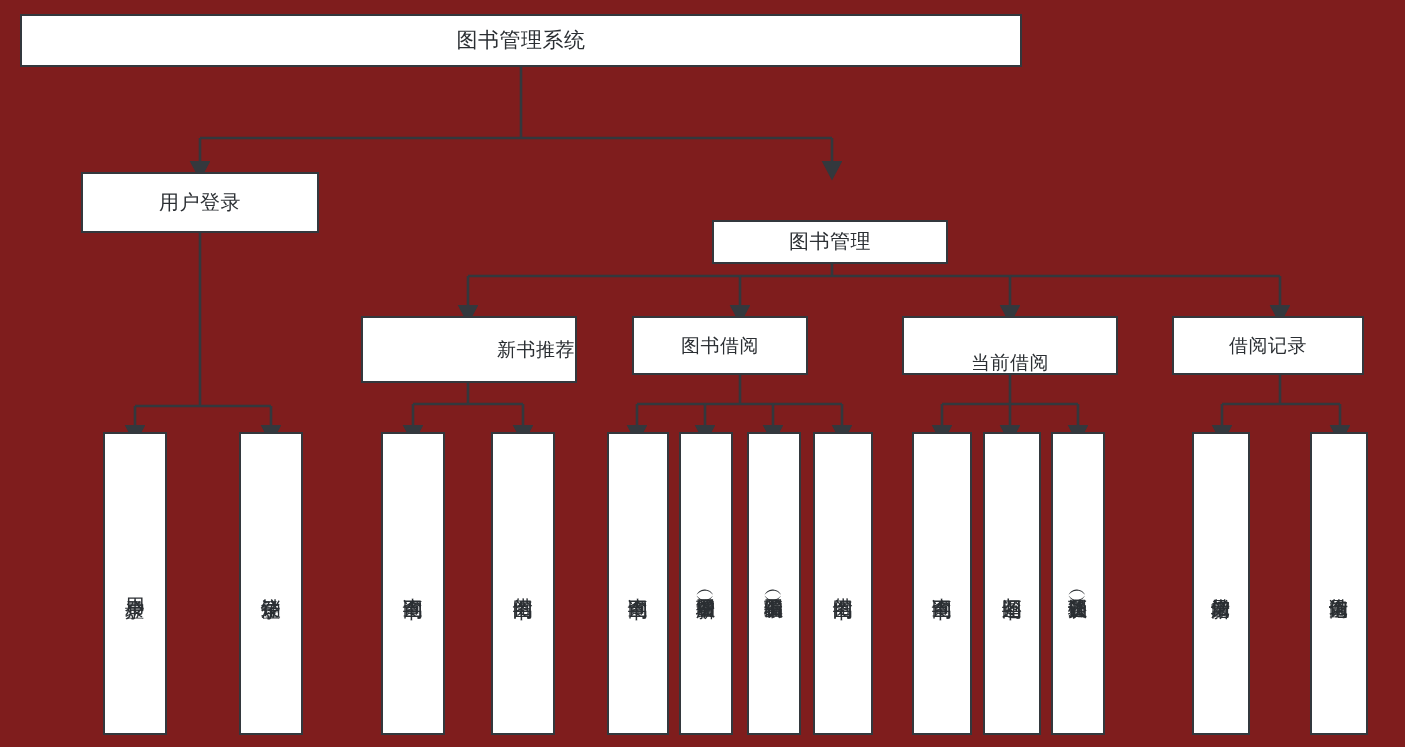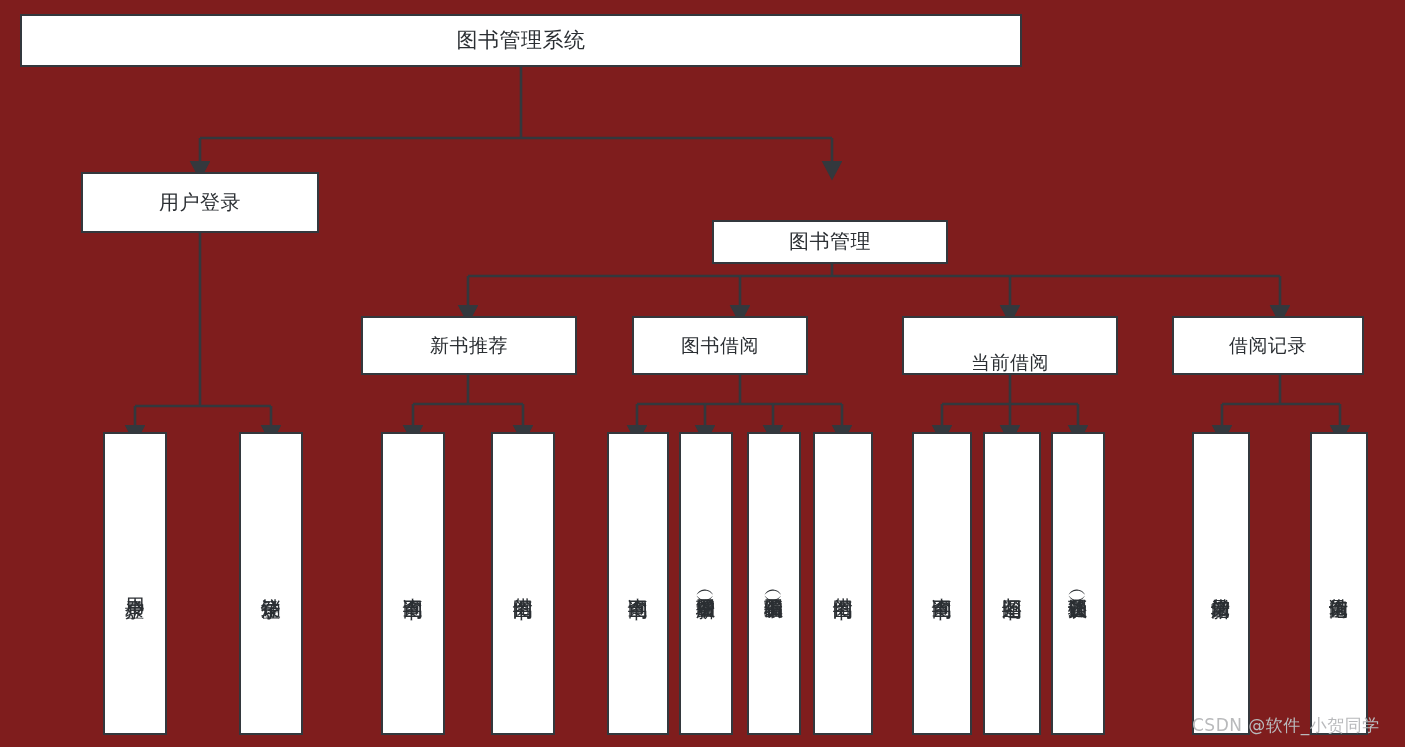--- a/index.html
+++ b/index.html
@@ -133,21 +133,21 @@
     <span class="lbl">图书管理系统</span>
   </div>
 
   <div class="node node-l2" style="left:81px; top:172px; width:238px; height:61px;">
     <span class="lbl">用户登录</span>
   </div>
   <div class="node node-l2" style="left:712px; top:172px; width:236px; height:44px;margin-top:48px;">
     <span class="lbl">图书管理</span>
   </div>
 
-  <div class="node node-l3" style="left:361px; top:316px; width:216px; height:59px;">
+  <div class="node node-l3" style="left:361px; top:316px; width:216px; height:67px;justify-content:flex-end;">
     <span class="lbl">新书推荐</span>
   </div>
   <div class="node node-l3" style="left:632px; top:316px; width:176px; height:59px;">
     <span class="lbl">图书借阅</span>
   </div>
   <div class="node node-l3" style="left:902px; top:316px; width:216px; height:59px;align-items:flex-end;">
     <span class="lbl">当前借阅</span>
   </div>
   <div class="node node-l3" style="left:1172px; top:316px; width:192px; height:59px;">
     <span class="lbl">借阅记录</span>
@@ -190,15 +190,14 @@
     <span class="lbl">确认归还（管理员）</span>
   </div>
 
   <div class="node node-leaf narrow" style="left:1192px; top:432px; width:58px; height:303px;">
     <span class="lbl">新增借阅记录</span>
   </div>
   <div class="node node-leaf narrow" style="left:1310px; top:432px; width:58px; height:303px;">
     <span class="lbl">查询借阅记录</span>
   </div>
 
-  <div class="watermark" style="left:1192px; top:714px;">CSDN @软件_小贺同学</div>
 
 </div>
 
 </body></html>

